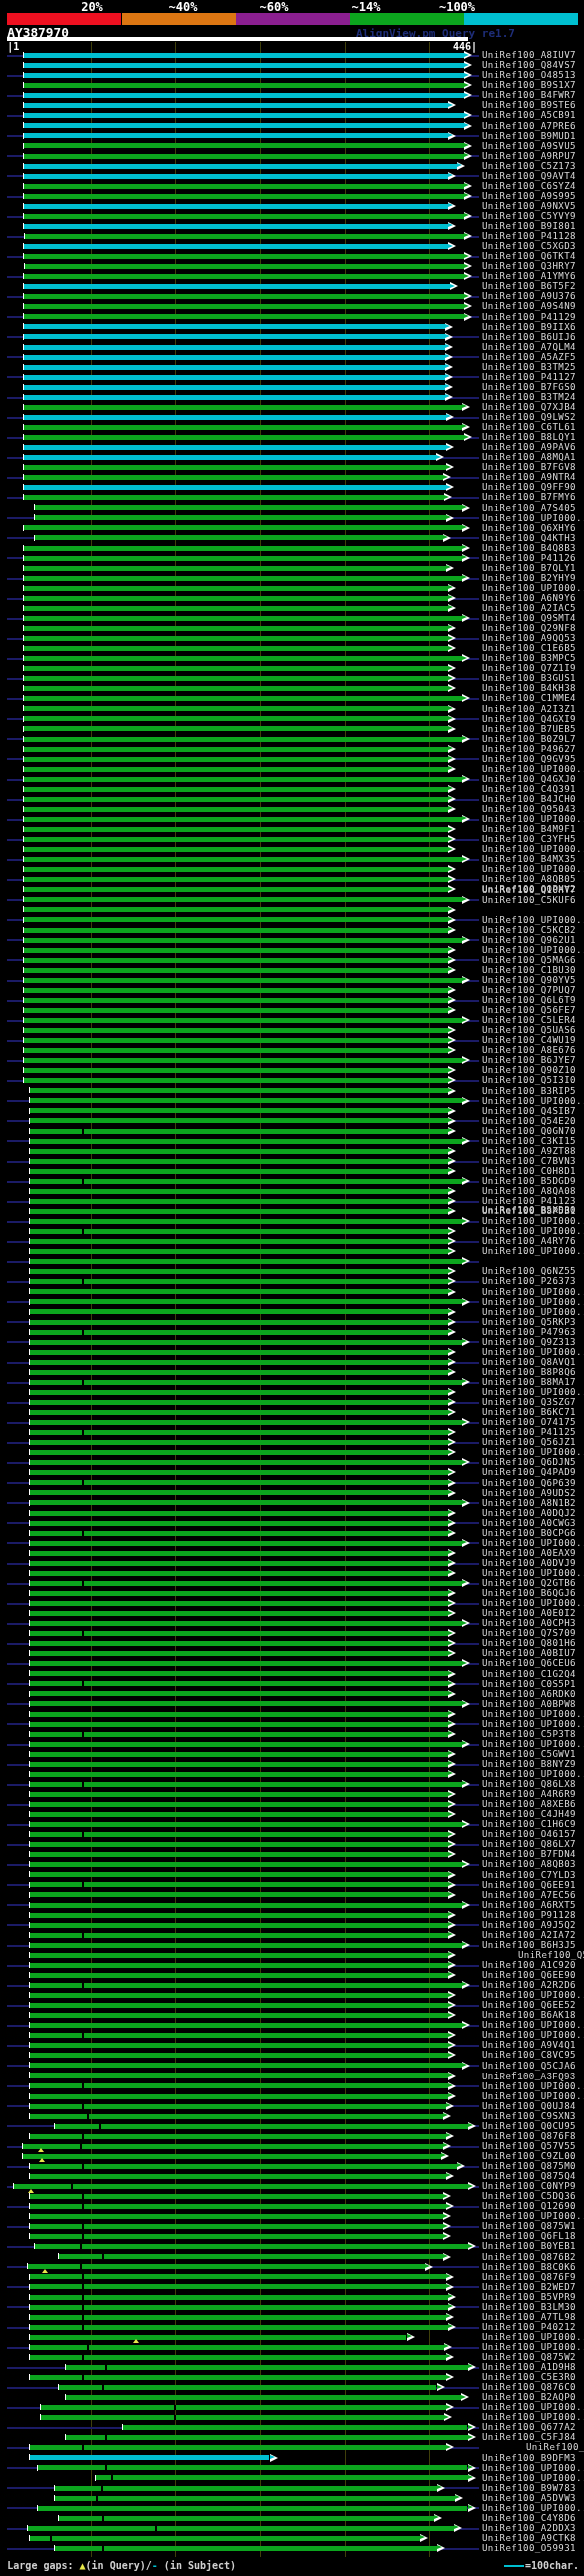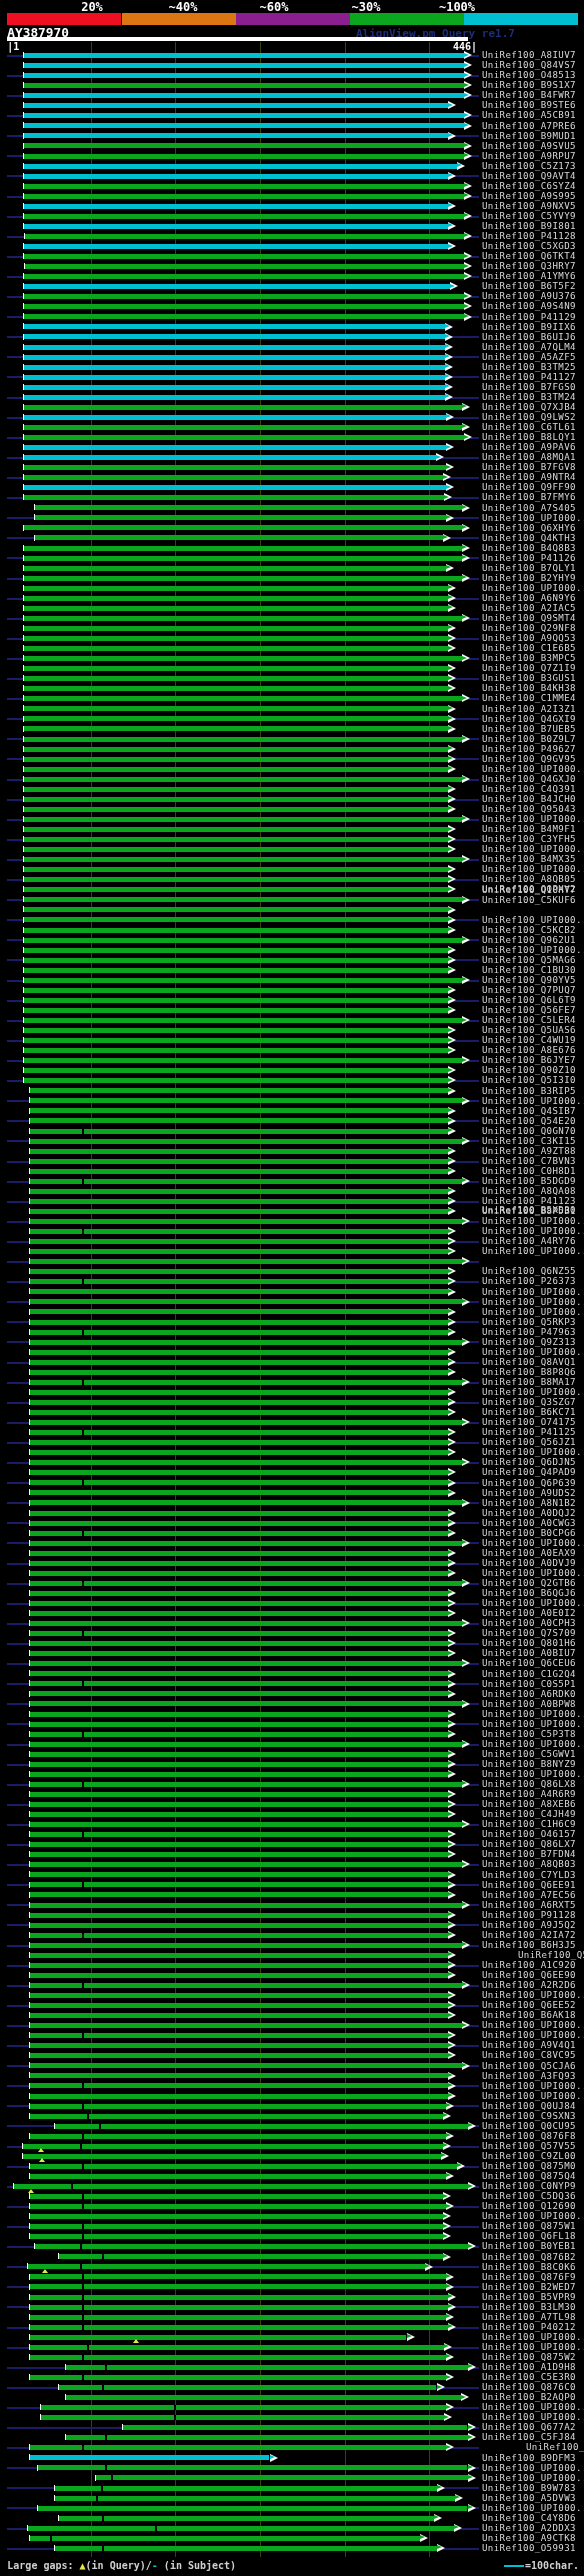--- a/index.html
+++ b/index.html
@@ -37,21 +37,21 @@
 
 <div class="screen">
   <div id="scale-bar">
       <div class="scale-seg" style="left: 7.3px; width: 114px; background: rgb(238, 16, 32);"></div>
       <div class="scale-label" style="left: 92px;">20%</div>
       <div class="scale-seg" style="left: 122px; width: 114px; background: rgb(220, 118, 18);"></div>
       <div class="scale-label" style="left: 183px;">~40%</div>
       <div class="scale-seg" style="left: 236px; width: 114px; background: rgb(139, 31, 144);"></div>
       <div class="scale-label" style="left: 274px;">~60%</div>
       <div class="scale-seg" style="left: 350px; width: 114px; background: rgb(12, 165, 30);"></div>
-      <div class="scale-label" style="left: 366px;">~30%</div>
+      <div class="scale-label" style="left: 366px;">~14%</div>
       <div class="scale-seg" style="left: 464px; width: 114px; background: rgb(0, 191, 208);"></div>
       <div class="scale-label" style="left: 457px;">~100%</div>
     </div>
   <div class="title">AY387970</div>
   <div class="watermark">AlignView.pm Query re1.7</div>
   <div class="ruler-bar"></div>
   <div class="ruler-start">|1</div>
   <div class="ruler-end">446|</div>
   <div id="plot">
       <div class="gridline" style="left: 91px; background: rgb(63, 63, 10);"></div>
@@ -1181,21 +1181,21 @@
       <div class="row-guide" style="left: 7.3px; width: 472px; top: 2065px; background: rgb(27, 27, 102);"></div>
       <div class="row-bar" style="left: 30px; width: 432px; top: 2063px; background: rgb(12, 165, 30);"></div>
       <div class="row-tick" style="left: 29px; top: 2062px;"></div>
       <div class="arrow-outer" style="left: 462px; top: 2062px;"></div>
       <div class="arrow-inner" style="left: 462px; top: 2063px; border-left: 5.5px solid rgb(12, 165, 30);"></div>
       <div class="row-label" style="top: 2062px;">UniRef100_Q5CJA6</div>
       <div class="row-bar" style="left: 30px; width: 418px; top: 2073px; background: rgb(12, 165, 30);"></div>
       <div class="row-tick" style="left: 29px; top: 2072px;"></div>
       <div class="arrow-outer" style="left: 448px; top: 2072px;"></div>
       <div class="arrow-inner" style="left: 448px; top: 2073px; border-left: 5.5px solid rgb(12, 165, 30);"></div>
-      <div class="row-label" style="top: 2072px;">UniRef100_A3FQ93</div>
+      <div class="row-label" style="top: 2072px; font-family: Liberation Mono, monospace;">UniRef100_A3FQ93</div>
       <div class="row-guide" style="left: 7.3px; width: 472px; top: 2085px; background: rgb(27, 27, 102);"></div>
       <div class="row-bar" style="left: 30px; width: 418px; top: 2083px; background: rgb(12, 165, 30);"></div>
       <div class="row-tick" style="left: 29px; top: 2083px;"></div>
       <div class="arrow-outer" style="left: 448px; top: 2082px;"></div>
       <div class="arrow-inner" style="left: 448px; top: 2083px; border-left: 5.5px solid rgb(12, 165, 30);"></div>
       <div class="notch" style="left: 82px; top: 2083px;"></div>
       <div class="row-label" style="top: 2082px;">UniRef100_UPI000..</div>
       <div class="row-bar" style="left: 30px; width: 418px; top: 2094px; background: rgb(12, 165, 30);"></div>
       <div class="row-tick" style="left: 29px; top: 2093px;"></div>
       <div class="arrow-outer" style="left: 448px; top: 2092px;"></div>

